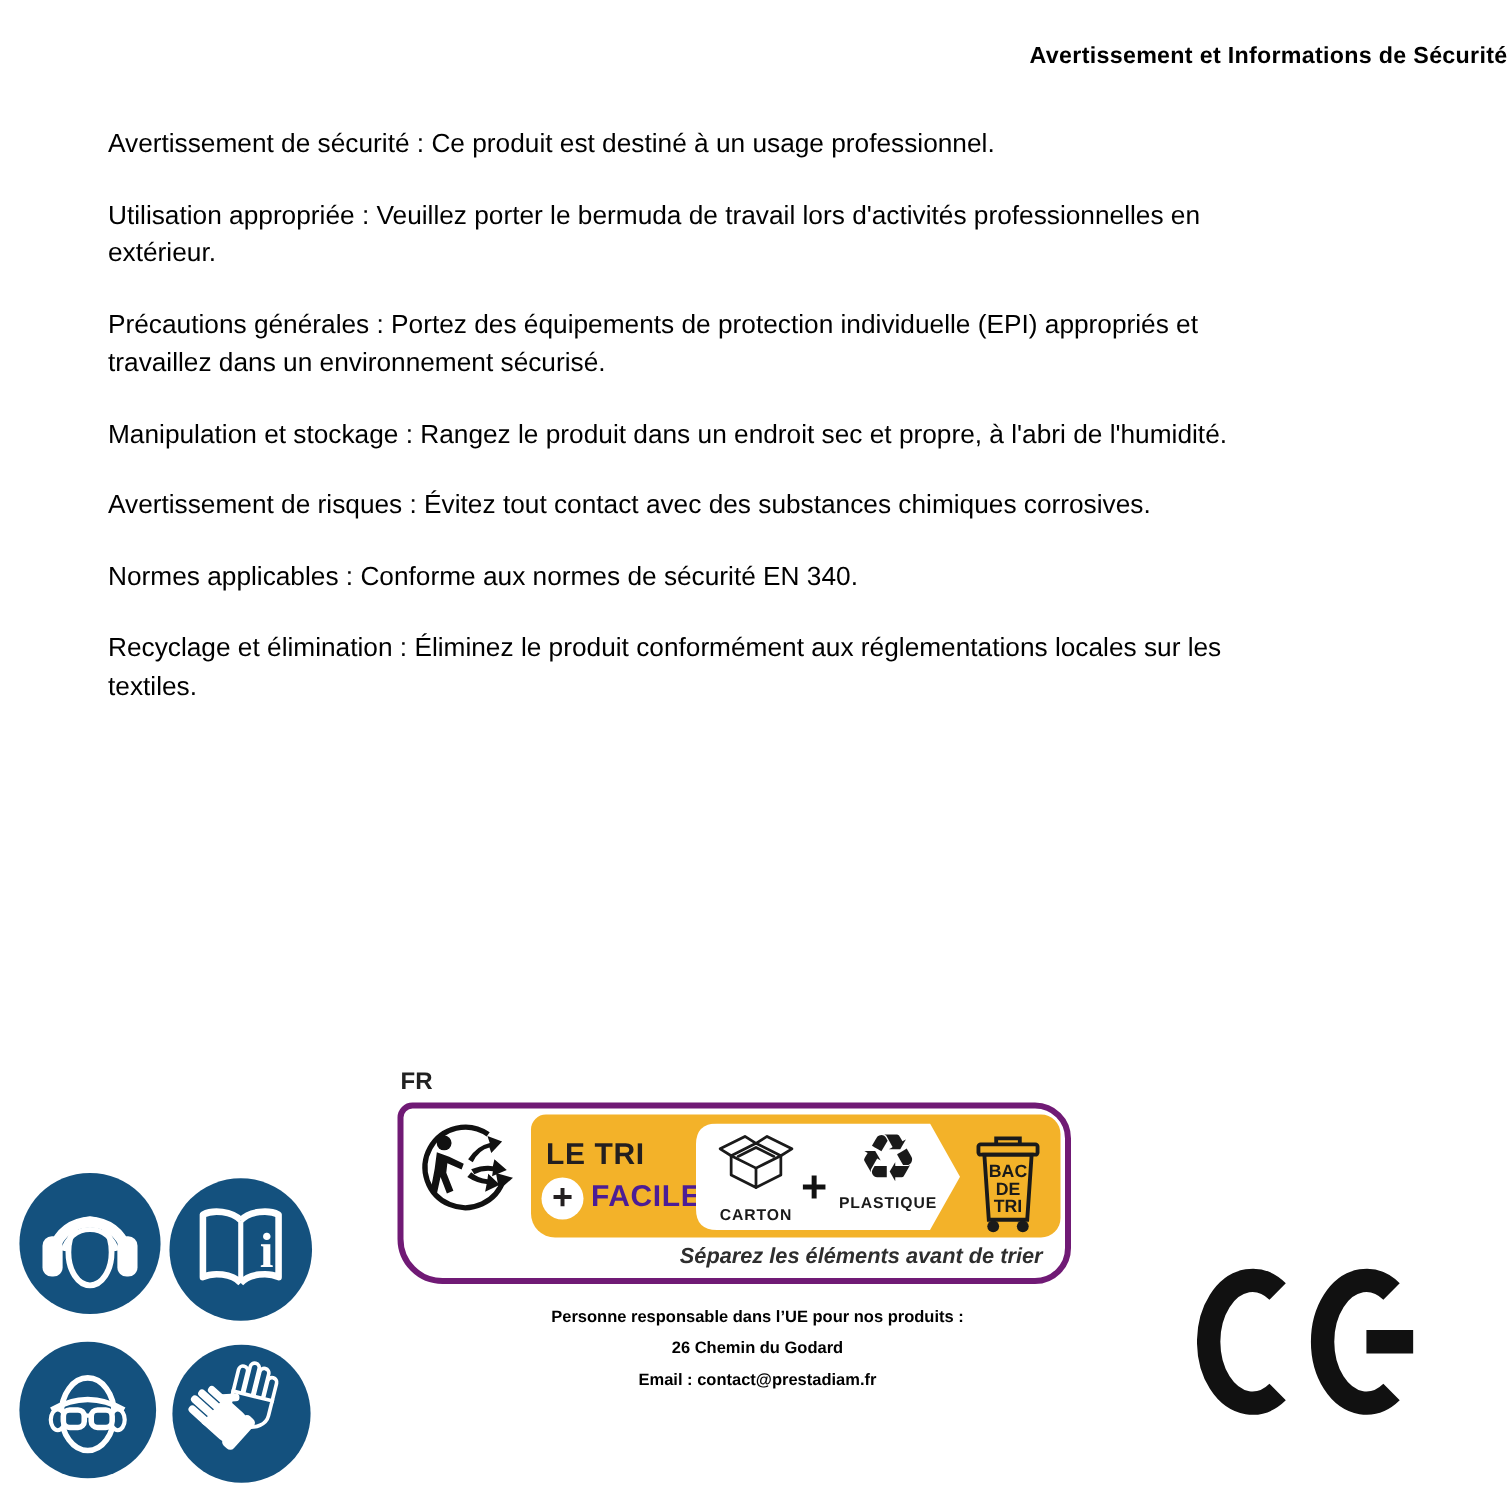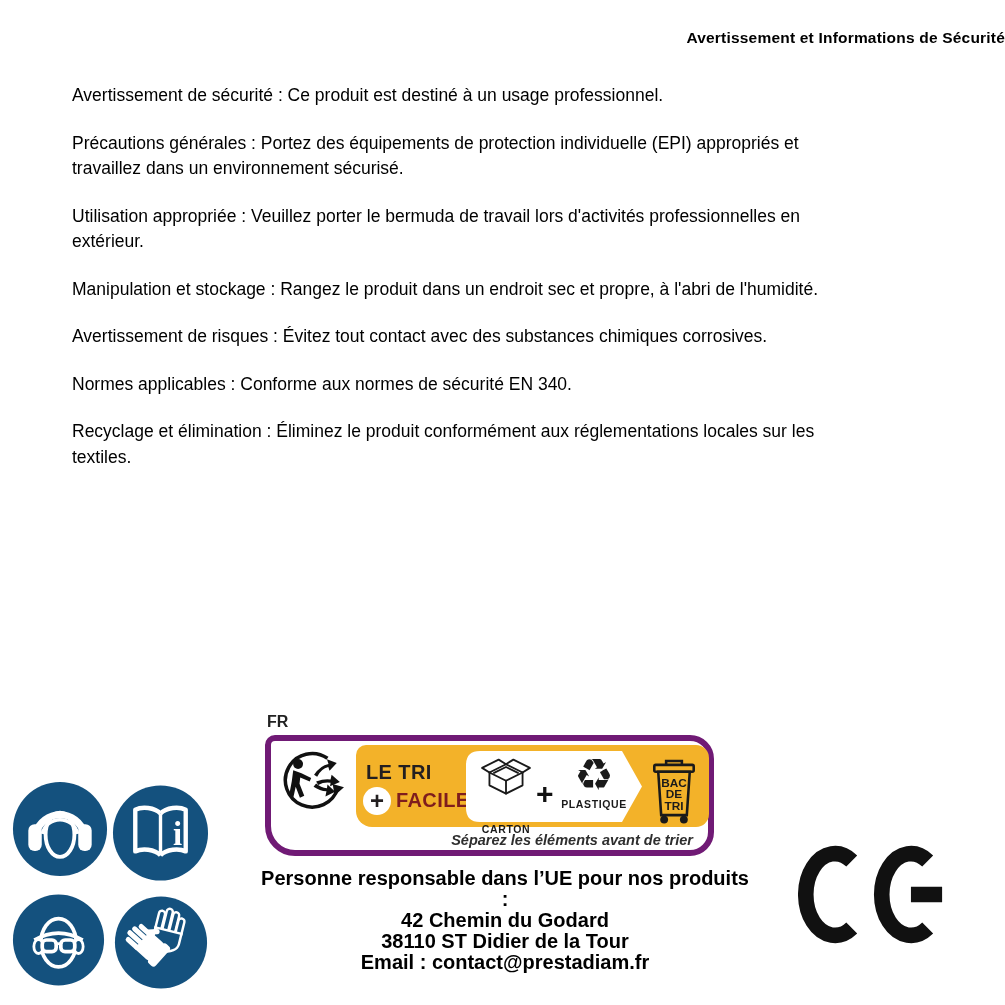--- a/index.html
+++ b/index.html
@@ -14,74 +14,74 @@
   .content{
     position:absolute;left:72px;top:83px;width:872px;
     font-size:17.5px;line-height:25.5px;
   }
   .content p{margin:0 0 22px 0;white-space:pre-line;}
 
   
   .fr-label{position:absolute;left:267px;top:713px;font-size:16px;font-weight:bold;color:#222;}
   .tri-box{
     position:absolute;left:265px;top:735px;width:449px;height:121px;box-sizing:border-box;
-    background:#fff;border:6px solid #701a75;border-radius:10px 24px 24px 30px;
+    background:#fff;border:4px solid #701a75;border-radius:10px 24px 24px 30px;
   }
   .triman{position:absolute;left:8px;top:8px;width:66px;height:66px;}
   .band{
     position:absolute;left:85px;top:4px;width:353px;height:82px;
     border-radius:10px 13px 13px 16px;
   }
   .letri{position:absolute;left:10px;top:16px;font-size:20px;font-weight:bold;color:#231f20;letter-spacing:0.4px;}
   .plusball{
     position:absolute;left:7px;top:42px;width:28px;height:28px;border-radius:50%;background:#fff;
     text-align:center;line-height:27px;font-size:24px;font-weight:bold;color:#231f20;
   }
-  .facile{position:absolute;left:40px;top:44px;font-size:20px;font-weight:bold;color:#7f1d1d;letter-spacing:0.4px;}
+  .facile{position:absolute;left:40px;top:44px;font-size:20px;font-weight:bold;color:#4c1d95;letter-spacing:0.4px;}
   .window-svg{position:absolute;left:110px;top:6px;width:176px;height:71px;}
   .carton-wrap{position:absolute;left:120px;top:10px;width:60px;text-align:center;}
   .carton-wrap svg{width:54px;height:46px;}
-  .comp-label{font-size:10.5px;font-weight:bold;color:#1a1a1a;letter-spacing:0.6px;margin-top:18px;}
+  .comp-label{font-size:10.5px;font-weight:bold;color:#1a1a1a;letter-spacing:0.6px;margin-top:0;}
   .plus2{position:absolute;left:180px;top:32px;font-size:30px;font-weight:bold;color:#111;}
   .plastique-wrap{position:absolute;left:202px;top:7px;width:72px;text-align:center;}
   .recycle-glyph{font-size:44px;line-height:46px;color:#1a1a1a;display:block;}
   .plastique-wrap .comp-label{margin-top:0;}
   .bin{position:absolute;left:293px;top:13px;width:50px;height:67px;}
   .instruction{
     position:absolute;right:15px;top:91px;font-size:14.5px;font-style:italic;font-weight:bold;color:#2e2e2e;
   }
 
   
   .picto{position:absolute;}
   .picto svg{display:block;width:100%;height:100%;}
   .picto-ear{left:12px;top:781px;width:96px;height:96px;}
   .picto-book{left:112px;top:784px;width:97px;height:98px;}
   .picto-goggles{left:12px;top:892px;width:93px;height:96px;}
   .picto-gloves{left:114px;top:894px;width:94px;height:97px;}
 
   
   .responsible{
     position:absolute;left:255px;top:868px;width:500px;text-align:center;
-    font-weight:bold;font-size:20px;line-height:21px;color:#000;
+    font-weight:bold;font-size:11px;line-height:21px;color:#000;
   }
 
   
   .ce{position:absolute;left:798px;top:845px;width:148px;height:99px;}
 </style>
 </head>
 <body>
 
 <div class="title">Avertissement et Informations de Sécurité</div>
 
 <div class="content">
   <p>Avertissement de sécurité : Ce produit est destiné à un usage professionnel.</p>
+  <p>Utilisation appropriée : Veuillez porter le bermuda de travail lors d'activités professionnelles en
+extérieur.</p>
   <p>Précautions générales : Portez des équipements de protection individuelle (EPI) appropriés et
 travaillez dans un environnement sécurisé.</p>
-  <p>Utilisation appropriée : Veuillez porter le bermuda de travail lors d'activités professionnelles en
-extérieur.</p>
   <p>Manipulation et stockage : Rangez le produit dans un endroit sec et propre, à l'abri de l'humidité.</p>
   <p>Avertissement de risques : Évitez tout contact avec des substances chimiques corrosives.</p>
   <p>Normes applicables : Conforme aux normes de sécurité EN 340.</p>
   <p>Recyclage et élimination : Éliminez le produit conformément aux réglementations locales sur les
 textiles.</p>
 </div>
 
 <div class="fr-label">FR</div>
 
 <div class="tri-box">
@@ -190,22 +190,21 @@
       <rect x="53" y="28" width="5.5" height="16.5" rx="2.7" fill="#fff"></rect>
       <rect x="57" y="36" width="5.5" height="15" rx="2.7" fill="#fff" transform="rotate(-45 59.7 43.5)"></rect>
       <path d="M 33.5 41 H 58.5 V 58 A 12.5 11 0 0 1 33.5 58 Z" fill="#fff"></path>
       <rect x="32" y="60" width="28" height="10" rx="3.5" fill="#fff"></rect>
     </g>
   </svg>
 </div>
 
 <div class="responsible">
   <div>Personne responsable dans l’UE pour nos produits :</div>
-  <div>42 Chemin du Godard</div>
-  <div>38110 ST Didier de la Tour</div>
+  <div>26 Chemin du Godard</div>
   <div>Email : contact@prestadiam.fr</div>
 </div>
 
 <svg class="ce" viewBox="0 0 152 100">
   <path d="M 55.2 15.6 A 30 42 0 1 0 55.2 84.4" fill="none" stroke="#111" stroke-width="16"></path>
   <path d="M 133.2 15.6 A 30 42 0 1 0 133.2 84.4" fill="none" stroke="#111" stroke-width="16"></path>
   <path d="M 116 50 H 148" fill="none" stroke="#111" stroke-width="16"></path>
 </svg>
 
 </body></html>

